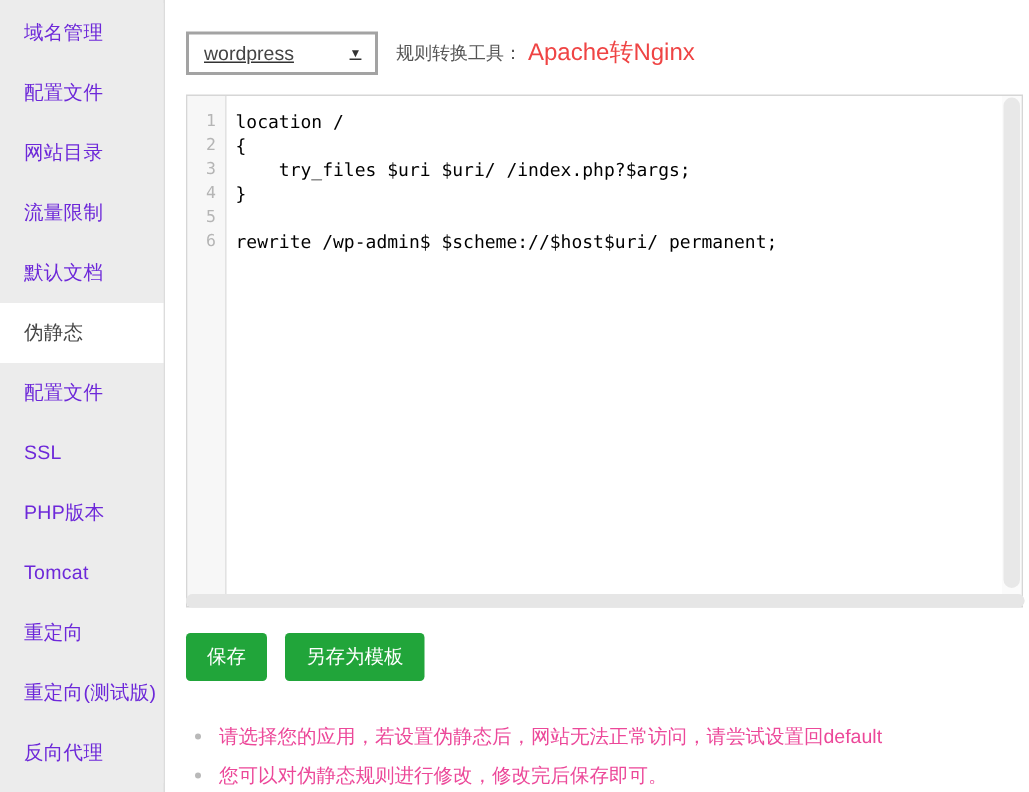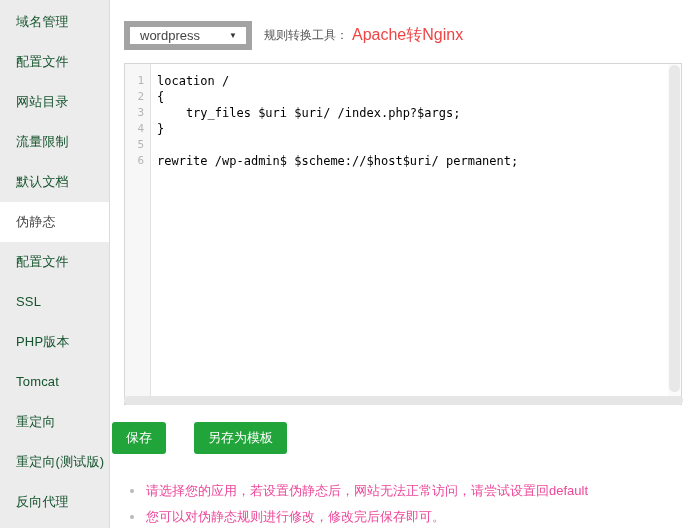--- a/index.html
+++ b/index.html
@@ -30,21 +30,21 @@
     background: #ececec;
     border-right: 1px solid #dcdcdc;
     padding-top: 2px;
     box-sizing: border-box;
   }
   .side-item {
     height: 40px;
     line-height: 40px;
     padding-left: 16px;
     font-size: 13px;
-    color: #14532d;
+    color: #6d28d9;
     background: #ececec;
     white-space: nowrap;
     box-sizing: border-box;
     cursor: pointer;
     letter-spacing: 0.2px;
   }
   .side-item.active {
     background: #ffffff;
     color: #444;
   }
@@ -64,26 +64,27 @@
     left: 14px;
     top: 21px;
     display: flex;
     align-items: center;
     height: 29px;
   }
   .select-wrap {
     position: relative;
     width: 128px;
     height: 29px;
-    border: 6px solid #a3a3a3;
+    border: 2px solid #a3a3a3;
     background: #fff;
     box-sizing: border-box;
     display: flex;
     align-items: center;
     cursor: pointer;
+    text-decoration: underline;
   }
   .select-value {
     padding-left: 10px;
     font-size: 13px;
     color: #444;
     flex: 1;
     overflow: hidden;
     white-space: nowrap;
   }
   .select-caret {
@@ -192,24 +193,24 @@
     top: 0;
     width: 559px;
     height: 9px;
     background: #e6e6e6;
     border-radius: 5px;
   }
 
   
   .btn-row {
     position: absolute;
-    left: 2px;
+    left: 14px;
     top: 422px;
     display: flex;
-    gap: 28px;
+    gap: 12px;
   }
   .btn {
     background: #21a53a;
     color: #ffffff;
     border: none;
     font-family: "Liberation Sans", "DejaVu Sans", sans-serif;
     font-size: 13px;
     padding: 0 14px;
     height: 32px;
     line-height: 32px;

